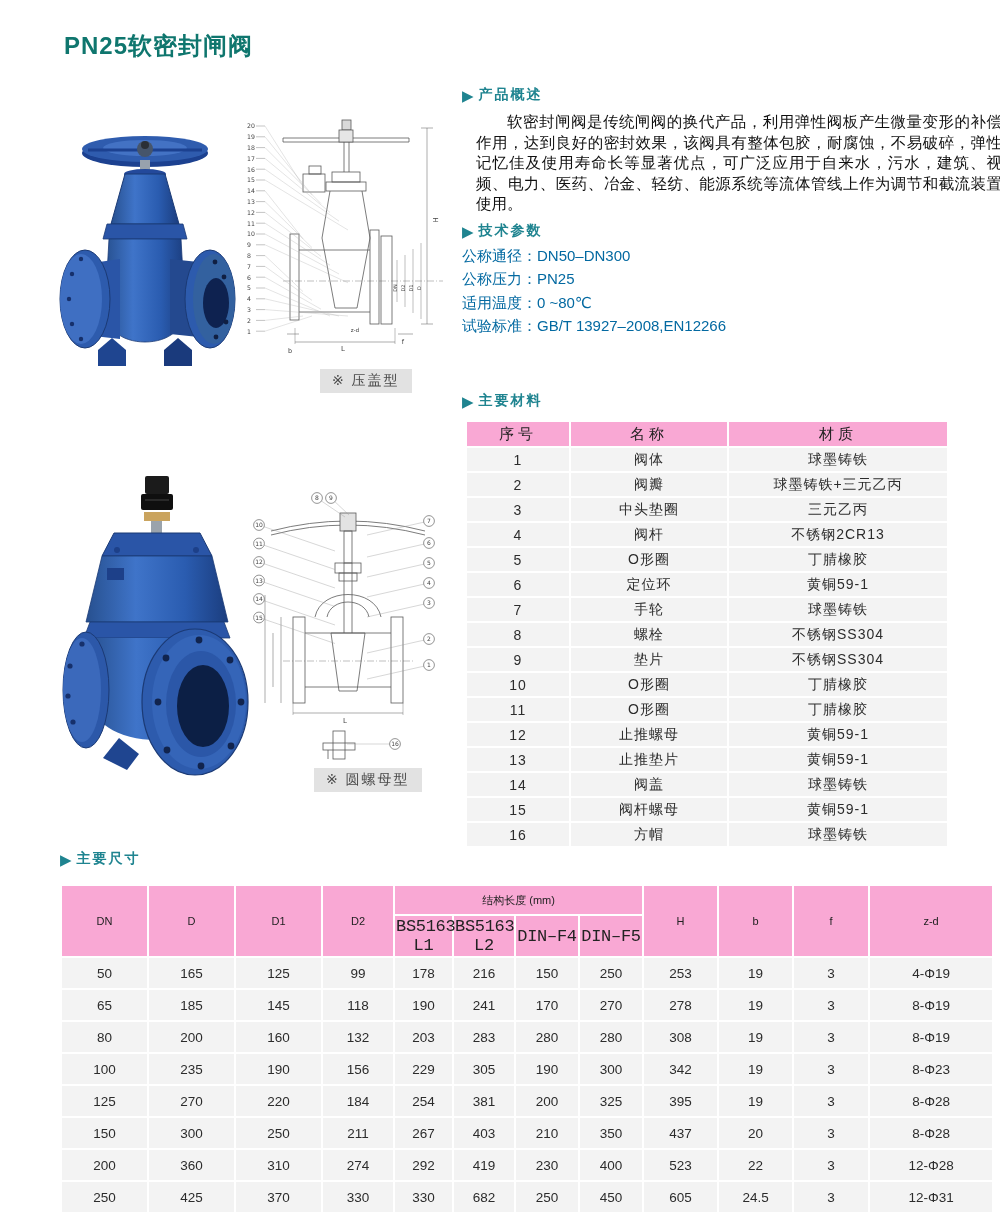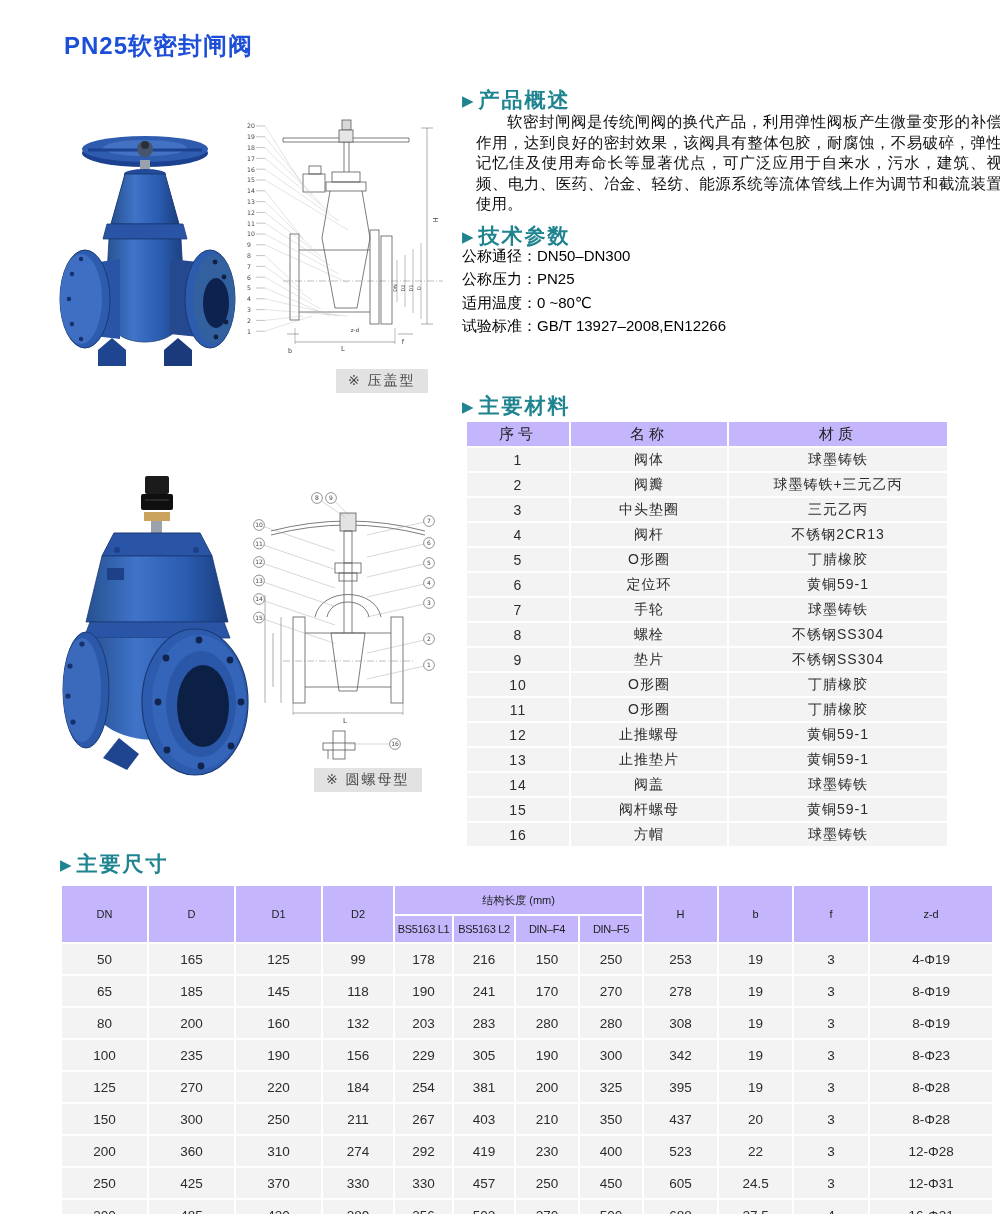--- a/index.html
+++ b/index.html
@@ -1,35 +1,35 @@
 <!DOCTYPE html>
 <html><head>
 <meta charset="utf-8">
 <style>
   html,body{margin:0;padding:0;background:#fff;}
   #page{position:relative;width:1000px;height:1214px;background:#fff;overflow:hidden;
         font-family:"Liberation Sans","DejaVu Sans",sans-serif;color:#111;}
   .abs{position:absolute;}
-  #doc-title{left:64px;top:30px;font-size:24px;font-weight:bold;letter-spacing:1px;color:#1d4ed8;}
+  #doc-title{left:64px;top:30px;font-size:24px;font-weight:bold;letter-spacing:1px;color:#0f766e;}
   .section-header{display:flex;align-items:center;gap:5px;}
   .section-arrow{color:#1f8490;font-size:15px;line-height:1;}
-  .section-title{color:#1f8490;font-size:21px;font-weight:bold;letter-spacing:2px;}
+  .section-title{color:#1f8490;font-size:14px;font-weight:bold;letter-spacing:2px;}
   #overview-body{left:446px;top:112px;width:526px;font-size:15.5px;line-height:20.6px;
                  text-align:justify;text-indent:2em;color:#101010;font-weight:500;margin-left:30px;}
   #tech-params-list{left:462px;top:247px;width:526px;}
-  .param-row{height:23.4px;font-size:15px;color:#000000;font-weight:500;}
+  .param-row{height:23.4px;font-size:15px;color:#0369a1;font-weight:500;}
   table{border-collapse:separate;border-spacing:2px;background:#fff;table-layout:fixed;}
-  th{background:#c4b5fd;font-weight:normal;color:#222;}
+  th{background:#f9a8d4;font-weight:normal;color:#222;}
   td{background:#f3f3f3;text-align:center;color:#2c2c2c;}
   #materials-table{left:465px;top:420px;width:480px;}
   #materials-table th{height:22px;font-size:15px;letter-spacing:4px;}
   #materials-table td{height:21px;font-size:14px;letter-spacing:1px;}
   #dims-table{left:60px;top:884px;width:930px;}
   #dims-table th{font-size:11px;color:#222;}
-  #dims-table th.sub{font-size:11px;letter-spacing:-0.3px;height:24px;}
+  #dims-table th.sub{font-size:17px;letter-spacing:-0.3px;height:24px;font-family:Liberation Mono, monospace;}
   #dims-table tr.top-row th{height:26px;}
   #dims-table td{height:28px;font-size:13.5px;}
   .caption-box{background:#e2e2e2;color:#4a4a4a;font-size:14px;letter-spacing:2px;
                padding:3px 12px;white-space:nowrap;}
   svg text{font-family:"DejaVu Sans",sans-serif;}
 </style>
 </head>
 <body>
 
 <div id="page">
@@ -180,21 +180,21 @@
         <text x="47" y="243" font-size="6.5" fill="#444" text-anchor="middle">b</text>
         <text x="160" y="234" font-size="6.5" fill="#444" text-anchor="middle">f</text>
         <text x="112" y="222" font-size="5.5" fill="#444" text-anchor="middle">z-d</text>
         <text x="154" y="178" font-size="5" fill="#444" text-anchor="middle" transform="rotate(-90 154 178)">DN</text>
         <text x="162" y="178" font-size="5" fill="#444" text-anchor="middle" transform="rotate(-90 162 178)">D2</text>
         <text x="170" y="178" font-size="5" fill="#444" text-anchor="middle" transform="rotate(-90 170 178)">D1</text>
         <text x="178" y="178" font-size="5" fill="#444" text-anchor="middle" transform="rotate(-90 178 178)">D</text>
       </g>
   </svg>
 
-  <div class="abs caption-box" style="left:320px;top:369px;margin-left:16px;">※ 压盖型</div>
+  <div class="abs caption-box" style="left:320px;top:369px;">※ 压盖型</div>
 
   <svg class="abs" style="left:55px;top:470px;" width="205" height="322" viewBox="0 0 205 322">
     <rect x="90" y="6" width="24" height="18" rx="2" fill="#1b1b1b"></rect>
     <rect x="86" y="24" width="32" height="16" rx="2" fill="#0f0f0f"></rect>
     <line x1="90" y1="30" x2="114" y2="30" stroke="#333" stroke-width="1.5"></line>
     <rect x="89" y="42" width="26" height="9" fill="#caa45f"></rect>
     <rect x="96" y="51" width="11" height="12" fill="#9aa3ac"></rect>
     <polygon points="59,63 145,63 157,86 47,86" fill="#2a55a7" stroke="#1b3a75"></polygon>
     <circle cx="62" cy="80" r="3" fill="#1d4089"></circle>
       <circle cx="141" cy="80" r="3" fill="#1d4089"></circle>
@@ -564,21 +564,21 @@
           <td>22</td>
           <td>3</td>
           <td>12-Φ28</td>
         </tr>
         <tr>
           <td>250</td>
           <td>425</td>
           <td>370</td>
           <td>330</td>
           <td>330</td>
-          <td>457</td>
+          <td>682</td>
           <td>250</td>
           <td>450</td>
           <td>605</td>
           <td>24.5</td>
           <td>3</td>
           <td>12-Φ31</td>
         </tr>
         <tr>
           <td>300</td>
           <td>485</td>

